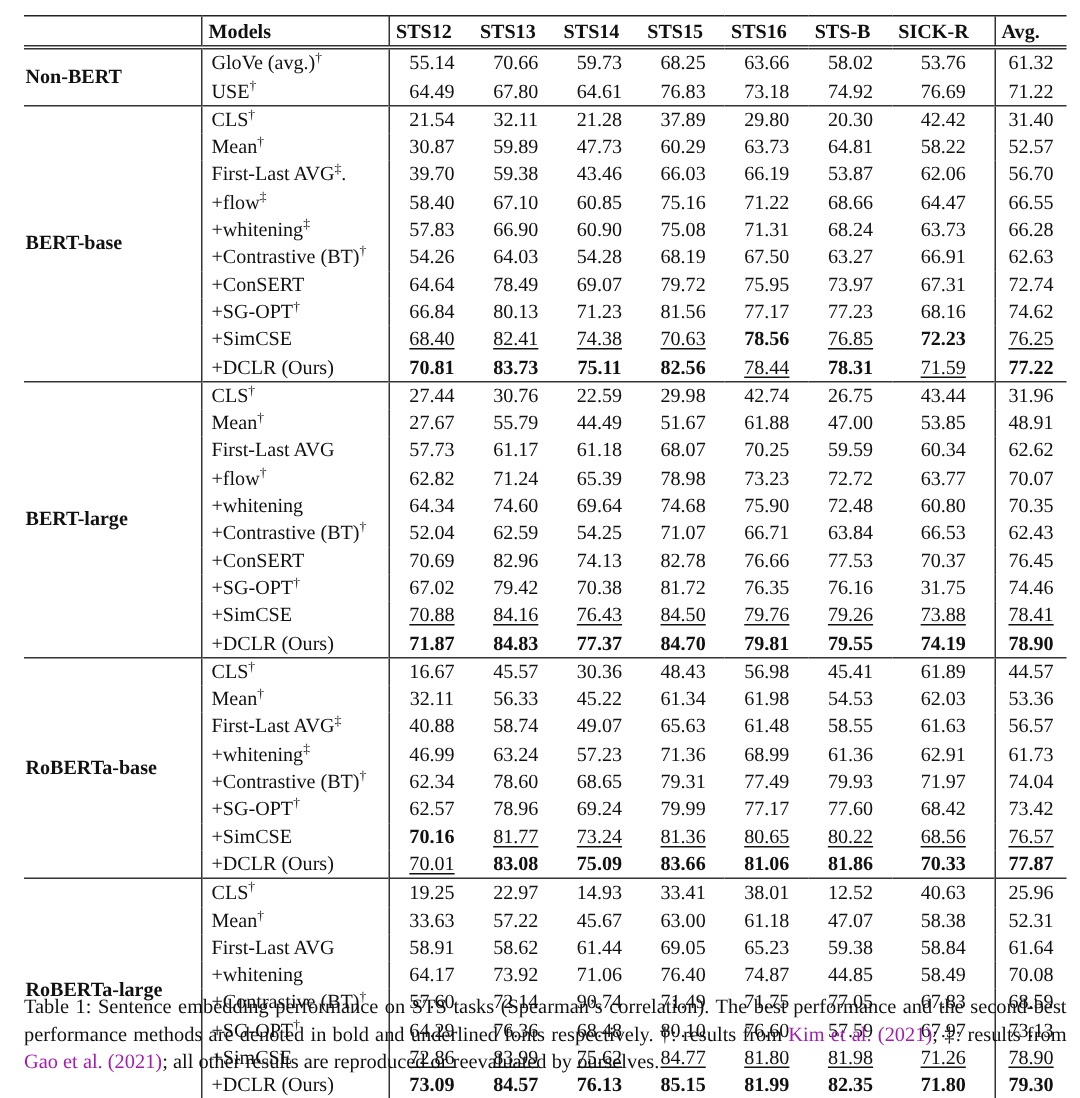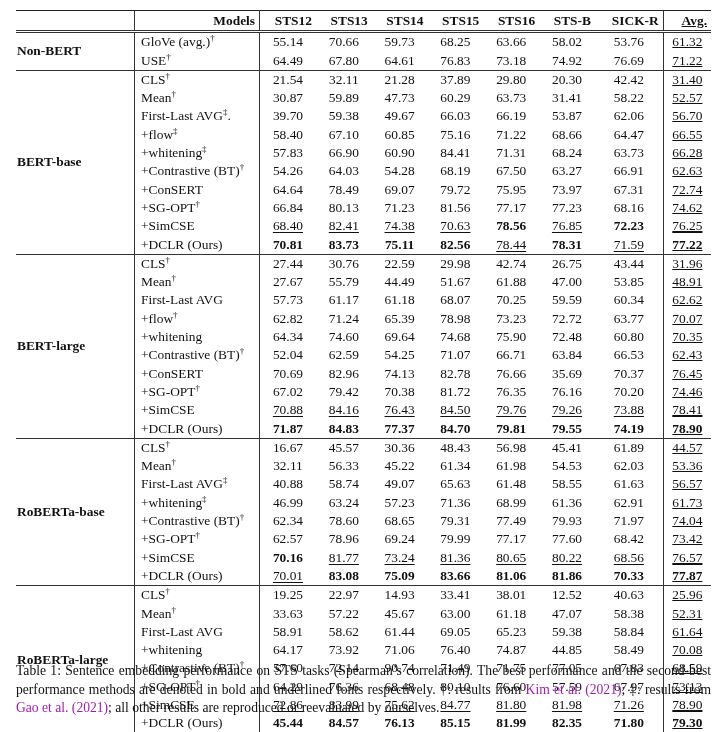--- a/index.html
+++ b/index.html
@@ -14,33 +14,33 @@
     }
     table {
       border-collapse: collapse;
       width: 100%;
       font-size: 13.4px;
       line-height: 16.3px;
     }
     thead tr.head-row th {
       font-weight: bold;
       padding: 2px 4px 1px 4px;
-      text-align: right;
+      text-align: left;
       border-top: 1px solid #222;
       border-bottom: 3px double #333;
     }
     th.col-group, td.group-label { width: 110px; }
     th.col-model { text-align: left; padding-left: 6px; width: 116px; }
     td.model-cell {
       text-align: left; padding-left: 6px; white-space: nowrap;
       border-left: 1px solid #333;
       border-right: 1px solid #333;
     }
     th.col-model { border-left: 1px solid #333; border-right: 1px solid #333; }
-    th.col-avg, td.avg-cell { border-left: 1px solid #333; text-decoration: underline; }
+    th.col-avg, td.avg-cell { border-left: 1px solid #333; }
     td.num {
       text-align: center;
       padding: 0 4px;
       white-space: nowrap;
     }
     td.group-label {
       font-weight: bold;
       text-align: left;
       vertical-align: middle;
       white-space: nowrap;
@@ -117,29 +117,29 @@
           <td class="num"><span>42.42</span></td>
           <td class="num avg-cell"><span>31.40</span></td>
         </tr>
         <tr>
           <td class="model-cell"><span>Mean</span><sup>†</sup></td>
           <td class="num"><span>30.87</span></td>
           <td class="num"><span>59.89</span></td>
           <td class="num"><span>47.73</span></td>
           <td class="num"><span>60.29</span></td>
           <td class="num"><span>63.73</span></td>
-          <td class="num"><span>31.41</span></td>
+          <td class="num"><span>64.81</span></td>
           <td class="num"><span>58.22</span></td>
           <td class="num avg-cell"><span>52.57</span></td>
         </tr>
         <tr>
           <td class="model-cell"><span>First-Last AVG</span><sup>‡</sup><span>.</span></td>
           <td class="num"><span>39.70</span></td>
           <td class="num"><span>59.38</span></td>
-          <td class="num"><span>49.67</span></td>
+          <td class="num"><span>43.46</span></td>
           <td class="num"><span>66.03</span></td>
           <td class="num"><span>66.19</span></td>
           <td class="num"><span>53.87</span></td>
           <td class="num"><span>62.06</span></td>
           <td class="num avg-cell"><span>56.70</span></td>
         </tr>
         <tr>
           <td class="model-cell"><span>+flow</span><sup>‡</sup></td>
           <td class="num"><span>58.40</span></td>
           <td class="num"><span>67.10</span></td>
@@ -148,21 +148,21 @@
           <td class="num"><span>71.22</span></td>
           <td class="num"><span>68.66</span></td>
           <td class="num"><span>64.47</span></td>
           <td class="num avg-cell"><span>66.55</span></td>
         </tr>
         <tr>
           <td class="model-cell"><span>+whitening</span><sup>‡</sup></td>
           <td class="num"><span>57.83</span></td>
           <td class="num"><span>66.90</span></td>
           <td class="num"><span>60.90</span></td>
-          <td class="num"><span>84.41</span></td>
+          <td class="num"><span>75.08</span></td>
           <td class="num"><span>71.31</span></td>
           <td class="num"><span>68.24</span></td>
           <td class="num"><span>63.73</span></td>
           <td class="num avg-cell"><span>66.28</span></td>
         </tr>
         <tr>
           <td class="model-cell"><span>+Contrastive (BT)</span><sup>†</sup></td>
           <td class="num"><span>54.26</span></td>
           <td class="num"><span>64.03</span></td>
           <td class="num"><span>54.28</span></td>
@@ -285,33 +285,33 @@
           <td class="num"><span>66.53</span></td>
           <td class="num avg-cell"><span>62.43</span></td>
         </tr>
         <tr>
           <td class="model-cell"><span>+ConSERT</span></td>
           <td class="num"><span>70.69</span></td>
           <td class="num"><span>82.96</span></td>
           <td class="num"><span>74.13</span></td>
           <td class="num"><span>82.78</span></td>
           <td class="num"><span>76.66</span></td>
-          <td class="num"><span>35.69</span></td>
+          <td class="num"><span>77.53</span></td>
           <td class="num"><span>70.37</span></td>
           <td class="num avg-cell"><span>76.45</span></td>
         </tr>
         <tr>
           <td class="model-cell"><span>+SG-OPT</span><sup>†</sup></td>
           <td class="num"><span>67.02</span></td>
           <td class="num"><span>79.42</span></td>
           <td class="num"><span>70.38</span></td>
           <td class="num"><span>81.72</span></td>
           <td class="num"><span>76.35</span></td>
           <td class="num"><span>76.16</span></td>
-          <td class="num"><span>70.20</span></td>
+          <td class="num"><span>31.75</span></td>
           <td class="num avg-cell"><span>74.46</span></td>
         </tr>
         <tr>
           <td class="model-cell"><span>+SimCSE</span></td>
           <td class="num"><span class="uline">70.88</span></td>
           <td class="num"><span class="uline">84.16</span></td>
           <td class="num"><span class="uline">76.43</span></td>
           <td class="num"><span class="uline">84.50</span></td>
           <td class="num"><span class="uline">79.76</span></td>
           <td class="num"><span class="uline">79.26</span></td>
@@ -495,21 +495,21 @@
           <td class="num"><span class="uline">83.99</span></td>
           <td class="num"><span class="uline">75.62</span></td>
           <td class="num"><span class="uline">84.77</span></td>
           <td class="num"><span class="uline">81.80</span></td>
           <td class="num"><span class="uline">81.98</span></td>
           <td class="num"><span class="uline">71.26</span></td>
           <td class="num avg-cell"><span class="uline">78.90</span></td>
         </tr>
         <tr>
           <td class="model-cell"><span>+DCLR (Ours)</span></td>
-          <td class="num"><span class="bold">45.44</span></td>
+          <td class="num"><span class="bold">73.09</span></td>
           <td class="num"><span class="bold">84.57</span></td>
           <td class="num"><span class="bold">76.13</span></td>
           <td class="num"><span class="bold">85.15</span></td>
           <td class="num"><span class="bold">81.99</span></td>
           <td class="num"><span class="bold">82.35</span></td>
           <td class="num"><span class="bold">71.80</span></td>
           <td class="num avg-cell"><span class="bold">79.30</span></td>
         </tr>
       </tbody>
     </table>

